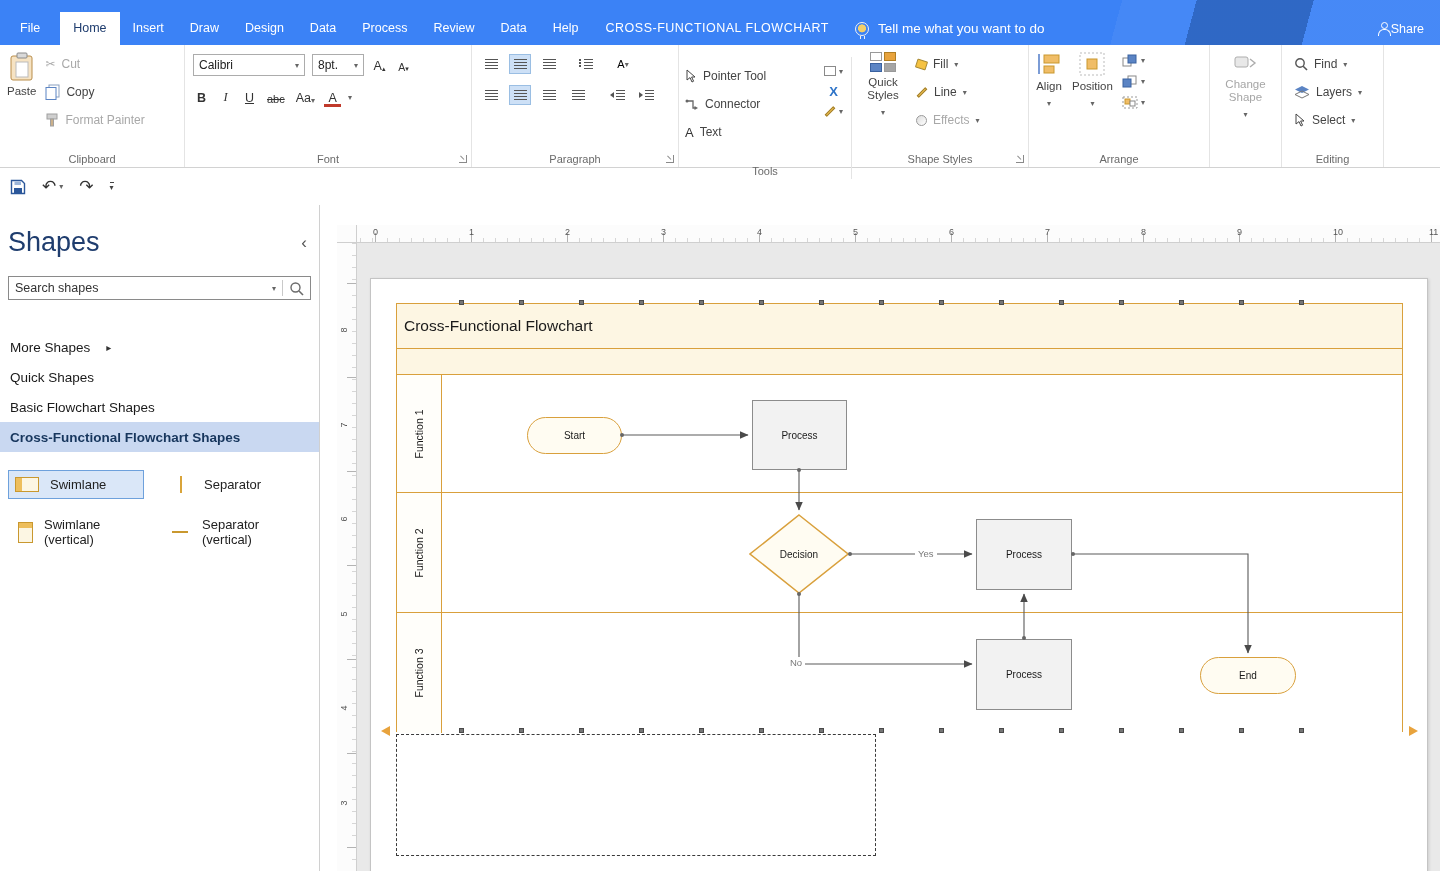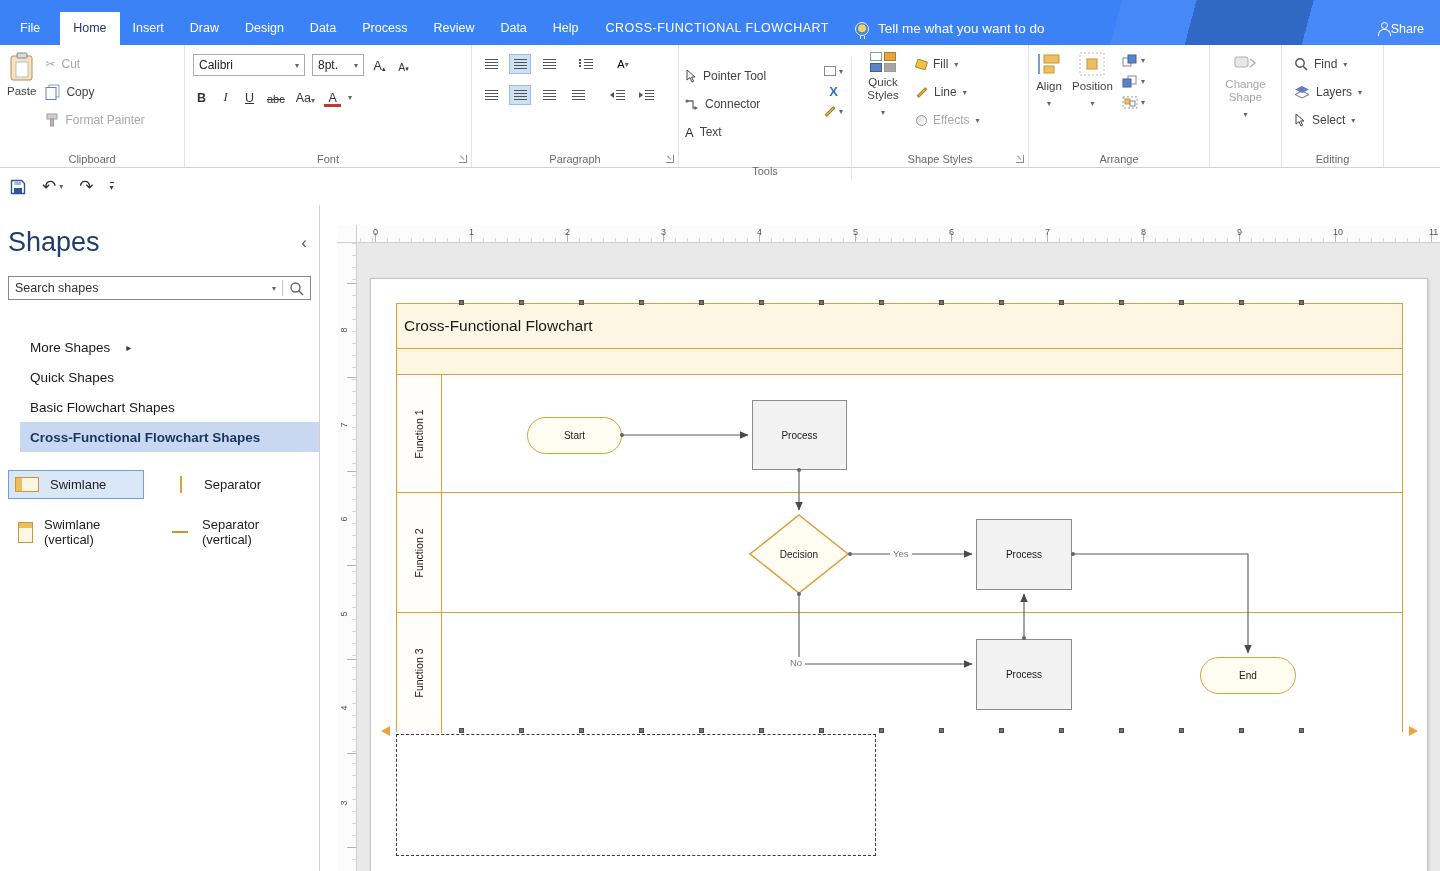--- a/index.html
+++ b/index.html
@@ -77,21 +77,21 @@
   
   .shapes-panel { position:absolute; left:0; top:205px; width:320px; height:666px; background:#fff; border-right:1px solid #D0D0D0; z-index:10; }
   .sp-title { display:flex; align-items:center; justify-content:space-between; padding:22px 12px 10px 8px; }
   .sp-title h1 { font-size:27px; font-weight:400; color:#1F3D6E; }
   .sp-collapse { font-size:17px; color:#555; cursor:default; }
   .sp-search { margin:8px 8px 0; height:24px; border:1px solid #8A8A8A; display:flex; align-items:center; background:#fff; }
   .sp-search input { flex:1; border:none; outline:none; font-size:12.5px; padding:0 6px; font-family:inherit; color:#222; min-width:0;}
   .sp-search input::placeholder { color:#333; opacity:1; }
   .sp-search .sep { width:1px; height:16px; background:#C9C9C9; }
   .sp-search .mag { padding:0 6px; display:flex; align-items:center; }
-  .sp-nav { margin-top:32px;padding-left:20px; }
+  .sp-nav { margin-top:32px; }
   .sp-nav-item { height:30px; display:flex; align-items:center; padding:0 10px; font-size:13.5px; color:#1a1a1a; cursor:default; }
   .sp-nav-item .arr { margin-left:16px; font-size:10px; color:#333; }
   .sp-nav-item.active { background:#C9D8F1; color:#17365D; font-weight:bold; }
   .sp-stencil { display:grid; grid-template-columns:155px 155px; padding:18px 0 0 8px; row-gap:12px; }
   .st-item { display:flex; align-items:center; gap:11px; font-size:13px; color:#222; padding:6px 6px; cursor:default; }
   .st-item.selected { border:1px solid #6EA1DC; background:#DAE7F8; width:136px; }
   .st-label { line-height:15px; }
   .st-swimlane-h { width:24px; height:15px; border:1px solid #C9982F; background:linear-gradient(to right,#EDBE5C 0 6px,#FCF6E3 6px); flex:none; }
   .st-sep-v { width:0; height:17px; border-left:2px solid #D9A43A; flex:none; margin:0 11px; }
   .st-swimlane-v { width:15px; height:21px; border:1px solid #C9982F; background:linear-gradient(to bottom,#EDBE5C 0 5px,#FCF6E3 5px); flex:none; margin-left:4px;}
@@ -611,21 +611,21 @@
           <div class="fc-node n-process" style="left:579px;top:215px;width:96px;height:71px">
             <span>Process</span>
           </div>
           <div class="fc-node n-process" style="left:579px;top:335px;width:96px;height:71px">
             <span>Process</span>
           </div>
           <div class="fc-node n-term" style="left:803px;top:353px;width:96px;height:37px">
             <span>End</span>
           </div>
 
-          <span class="edge-label" style="left:493px;top:244px">Yes</span>
+          <span class="edge-label" style="left:518px;top:244px">Yes</span>
           <span class="edge-label" style="left:390px;top:353px">No</span>
 
           <span class="fc-arrow left"></span>
           <span class="fc-arrow right"></span>
         <span class="sel-dot" style="left: 62px; top: -4px;"></span>
             <span class="sel-dot" style="left: 62px; top: 424px;"></span>
             <span class="sel-dot" style="left: 122px; top: -4px;"></span>
             <span class="sel-dot" style="left: 122px; top: 424px;"></span>
             <span class="sel-dot" style="left: 182px; top: -4px;"></span>
             <span class="sel-dot" style="left: 182px; top: 424px;"></span>

